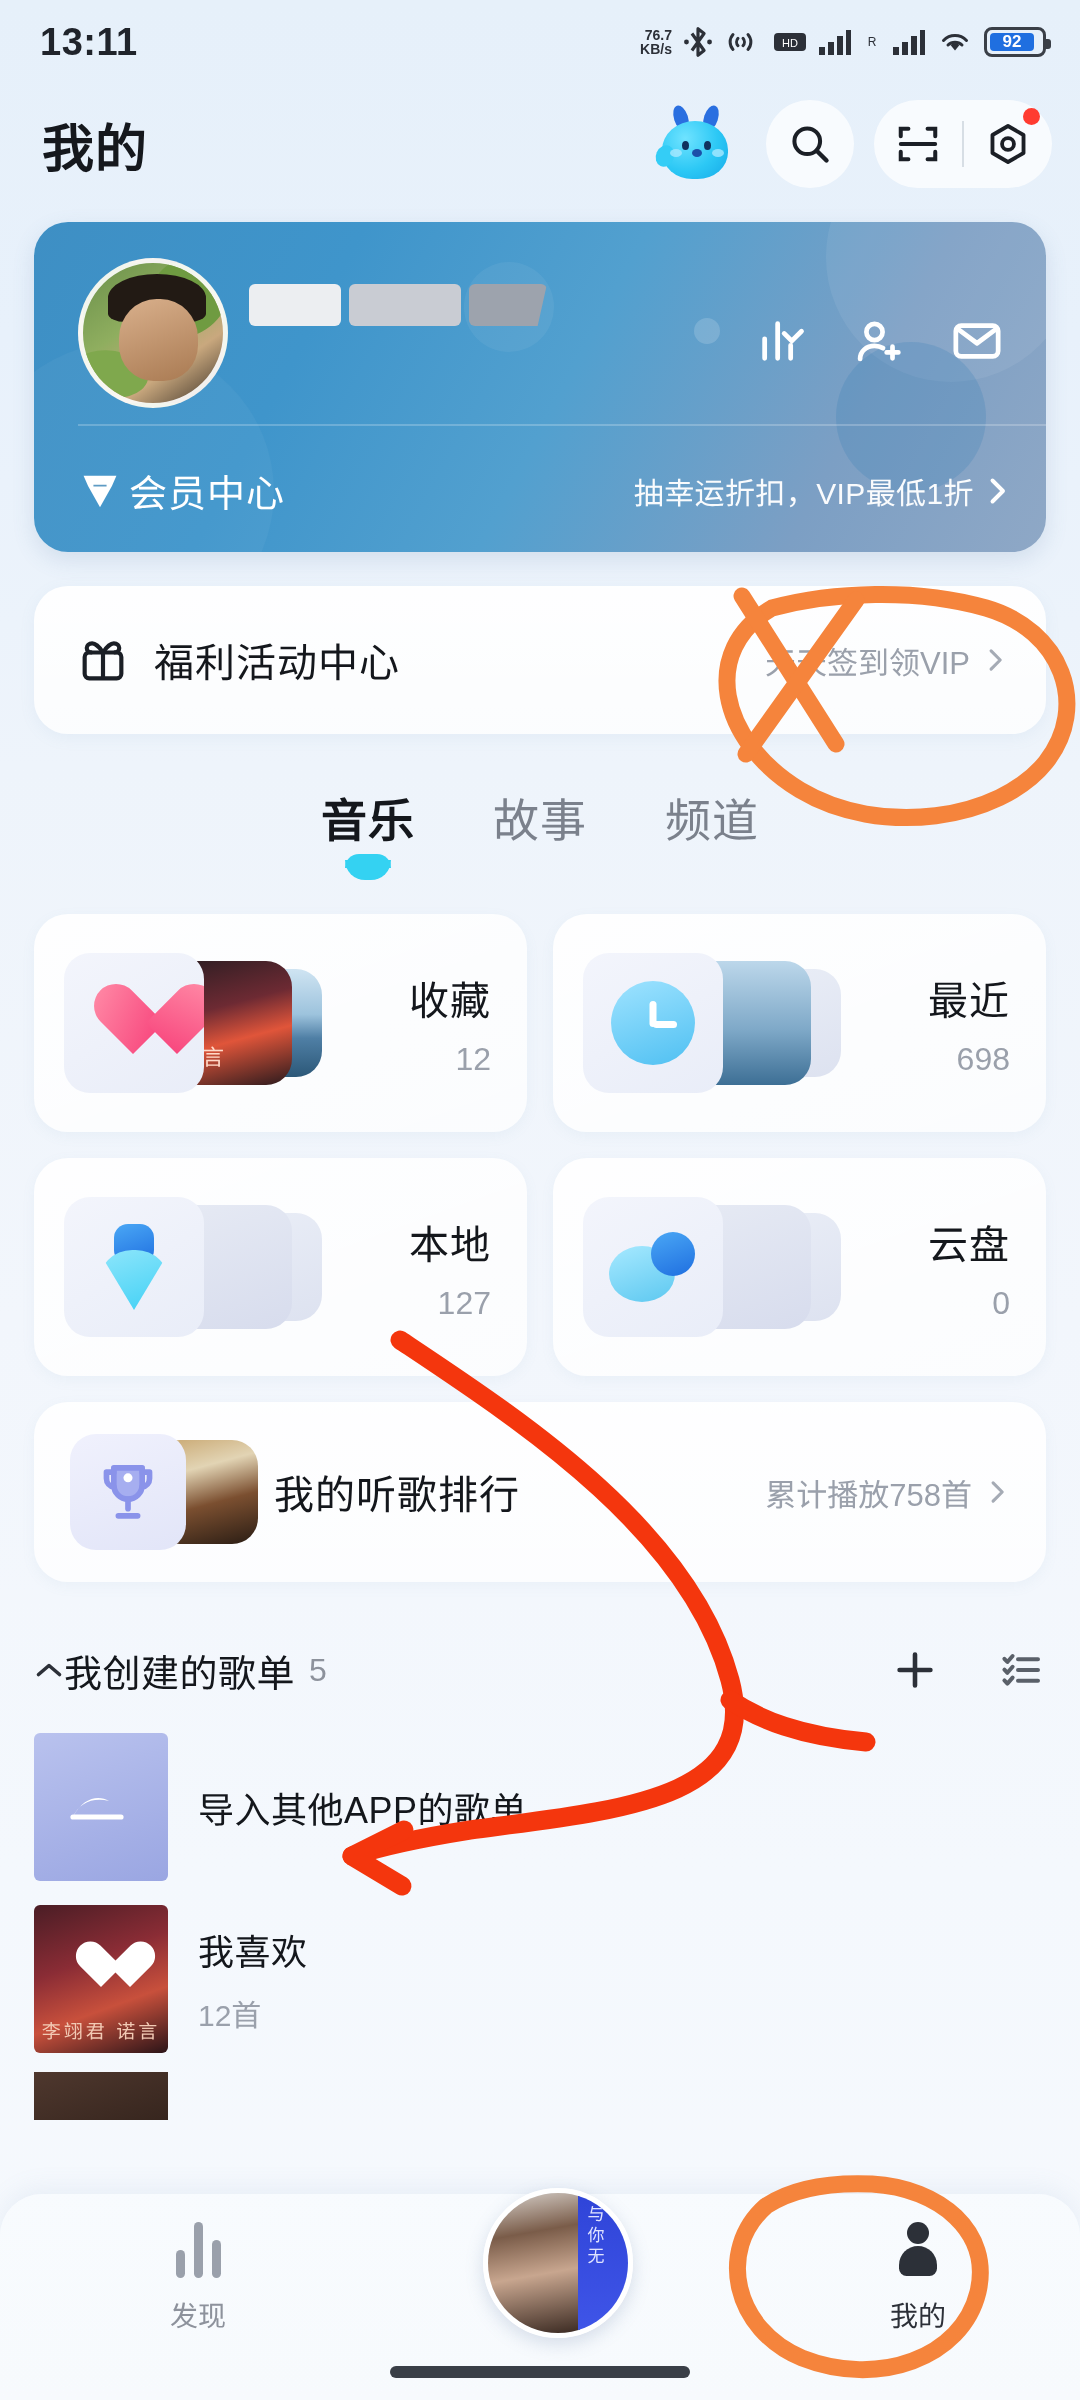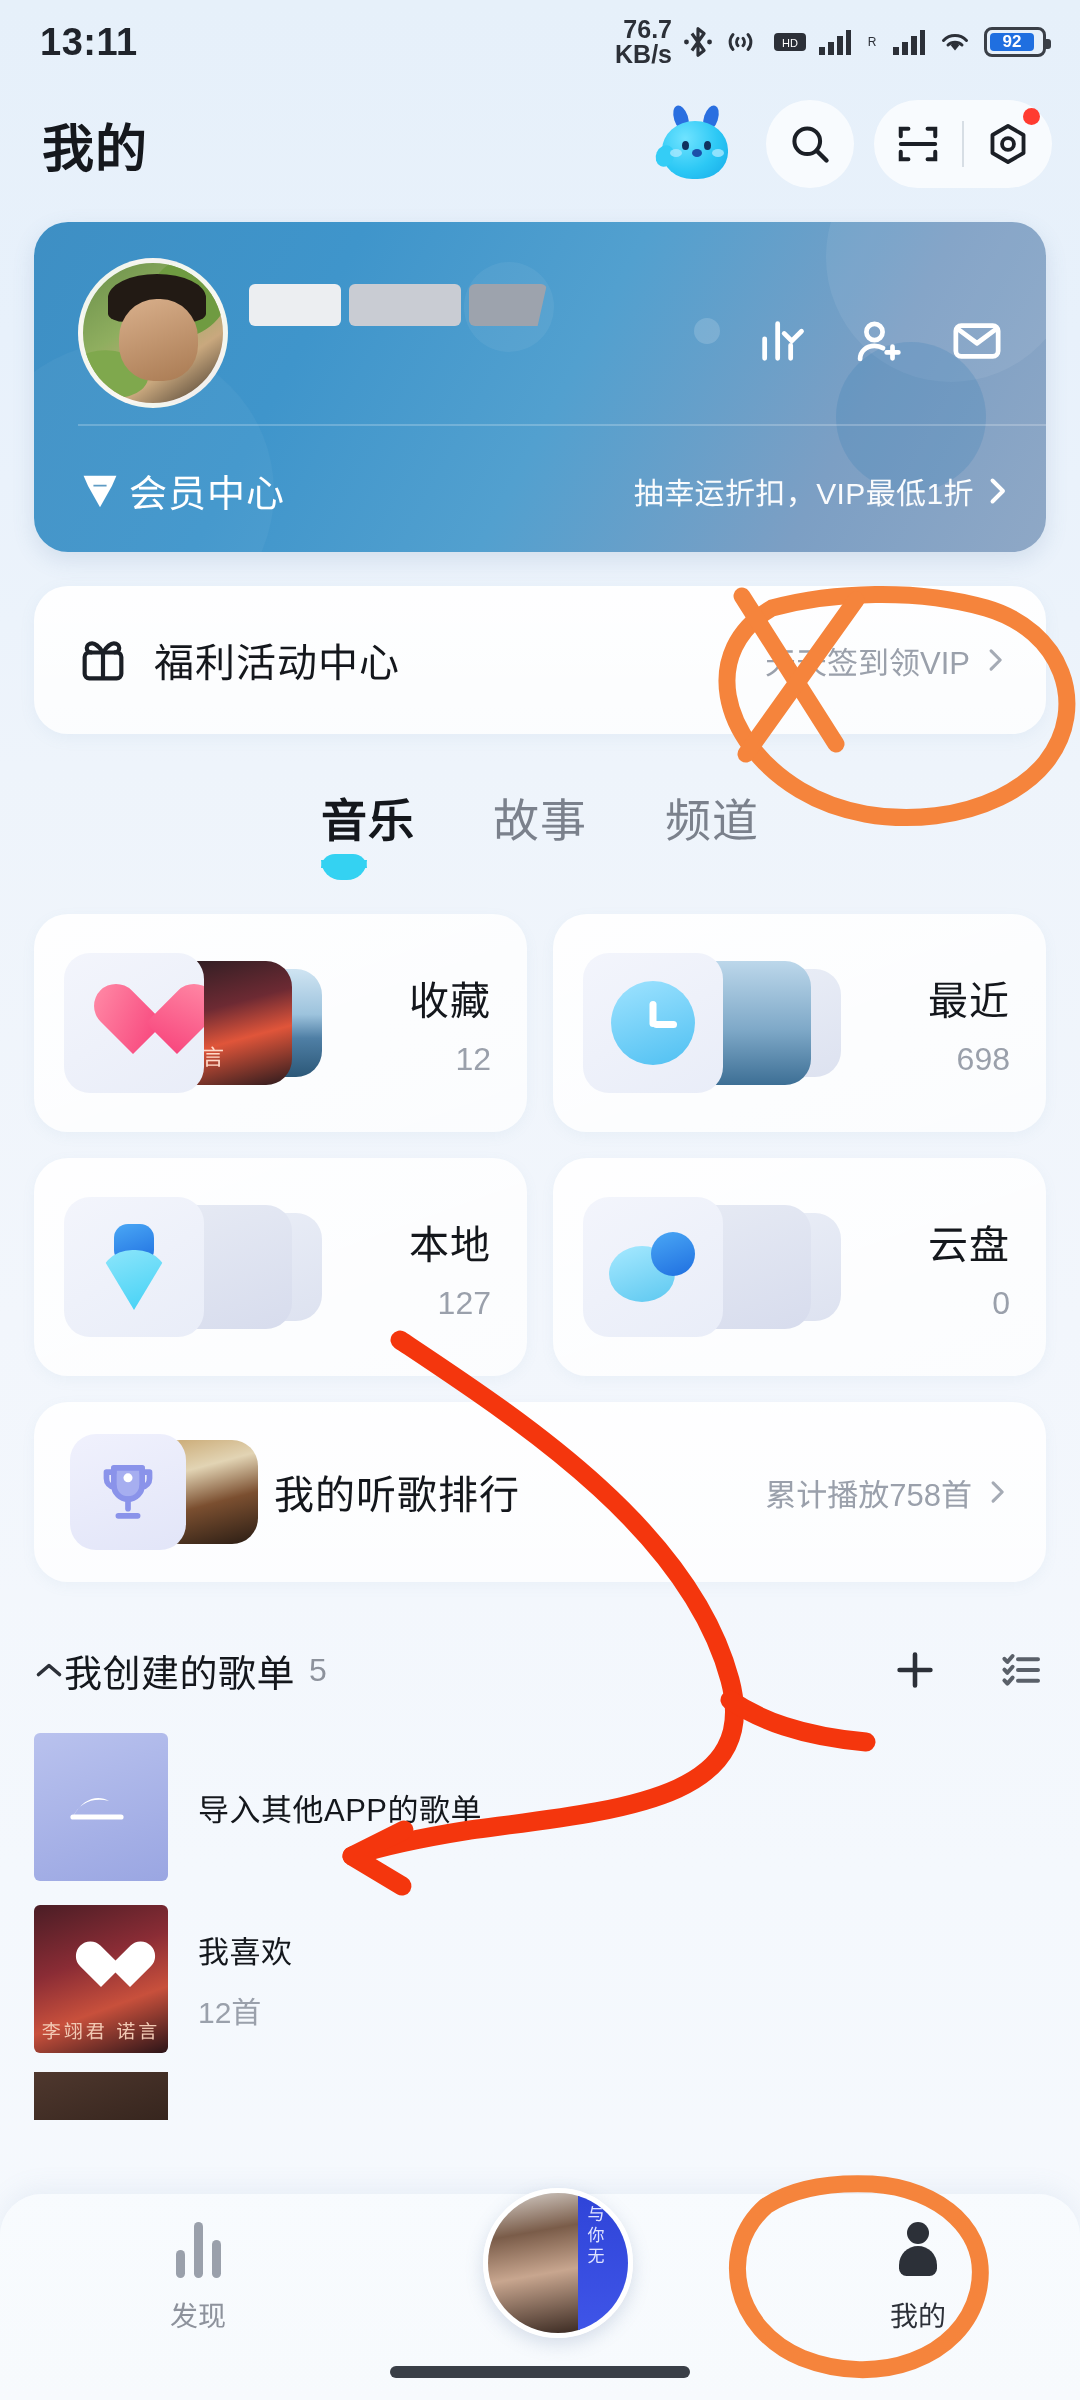--- a/index.html
+++ b/index.html
@@ -15,21 +15,21 @@
   .screen{ position:absolute; inset:0; }
 
   
   .statusbar{
     height:84px; display:flex; align-items:center;
     padding:0 34px 0 40px; justify-content:space-between;
   }
   .sb-time{ font-size:38px; font-weight:600; color:#20242b; letter-spacing:.5px; }
   .sb-right{ display:flex; align-items:center; gap:11px; }
   .netspeed{ display:flex; flex-direction:column; align-items:flex-end;
-    font-size:25px; font-weight:700; color:#2c3038; line-height:1.02; }
+    font-size:14px; font-weight:700; color:#2c3038; line-height:1.02; }
   .ic{ display:block; }
   .battery{
     width:62px; height:30px; border:3px solid #3a3f47; border-radius:8px;
     position:relative; display:flex; align-items:center; padding:3px;
   }
   .battery:after{ content:""; position:absolute; right:-8px; top:9px;
     width:5px; height:10px; background:#3a3f47; border-radius:0 3px 3px 0; }
   .battery .fill{ height:100%; width:88%; background:#1f6fe0; border-radius:4px;
     display:flex; align-items:center; justify-content:center;
     color:#fff; font-size:17px; font-weight:700; }
@@ -135,21 +135,21 @@
     background:linear-gradient(180deg,rgba(255,255,255,.96),rgba(255,255,255,.80));
     display:flex; align-items:center; padding:0 40px 0 44px;
     box-shadow:0 4px 16px rgba(120,150,190,.08);
   }
   .welfare .w-title{ font-size:40px; color:#14171c; font-weight:500; margin-left:26px; letter-spacing:1px; }
   .welfare .w-right{ margin-left:auto; display:flex; align-items:center; gap:14px; }
   .welfare .w-sub{ font-size:31px; color:#9aa0ab; }
 
   
   .tabs{ display:flex; justify-content:center; gap:78px; margin-top:50px; }
-  .tab{ display:flex; flex-direction:column; align-items:flex-start; gap:12px; }
+  .tab{ display:flex; flex-direction:column; align-items:center; gap:12px; }
   .tab .t-label{ font-size:46px; color:#7b818c; font-weight:500; letter-spacing:1px; }
   .tab.active .t-label{ color:#14171c; font-weight:700; }
   .tab .indicator{ width:0; height:0; }
   .tab.active .indicator{
     width:46px; height:20px; background:#34d2f2;
     border-radius:0 0 26px 26px; position:relative; top:-2px;
   }
   .tab.active .indicator:before{
     content:""; position:absolute; left:0; top:-6px; width:46px; height:14px;
     background:#34d2f2; border-radius:26px 26px 0 0;
@@ -239,21 +239,21 @@
   .cover-import{ background:linear-gradient(160deg,#b9c2ee,#9aa6e2); display:flex; align-items:center; justify-content:center; }
   .cover-like{ background:linear-gradient(160deg,#4a1d25 0%,#8a2c35 38%,#c8503c 66%,#2b1418 100%); position:relative; }
   .cover-like .nm-txt{ position:absolute; bottom:10px; left:0; right:0; text-align:center;
     color:#f2c9b4; font-size:19px; letter-spacing:3px; }
   .heart-sm{ width:54px; height:48px; position:relative; margin:auto; top:38px; }
   .heart-sm:before,.heart-sm:after{ content:""; position:absolute; top:0; width:29px;
     height:44px; background:#fff; border-radius:29px 29px 0 0; }
   .heart-sm:before{ left:27px; transform:rotate(-45deg); transform-origin:0 100%; }
   .heart-sm:after{ left:27px; transform:rotate(45deg); transform-origin:100% 100%; }
   .pl-meta{ margin-left:30px; }
-  .pl-name{ font-size:31px; color:#14171c; font-weight:500; letter-spacing:.5px; }
+  .pl-name{ font-size:36px; color:#14171c; font-weight:500; letter-spacing:.5px; }
   .pl-sub{ font-size:30px; color:#9aa0ab; margin-top:16px; }
   .pl-item.partial{ height:48px; overflow:hidden; }
 
   
   .bottombar{
     position:absolute; left:0; right:0; bottom:0; height:206px;
     background:linear-gradient(180deg,rgba(248,251,254,.97),#f7fafd);
     border-radius:42px 42px 0 0;
     box-shadow:0 -6px 24px rgba(120,150,190,.10);
     display:flex; align-items:flex-start; padding-top:28px;

